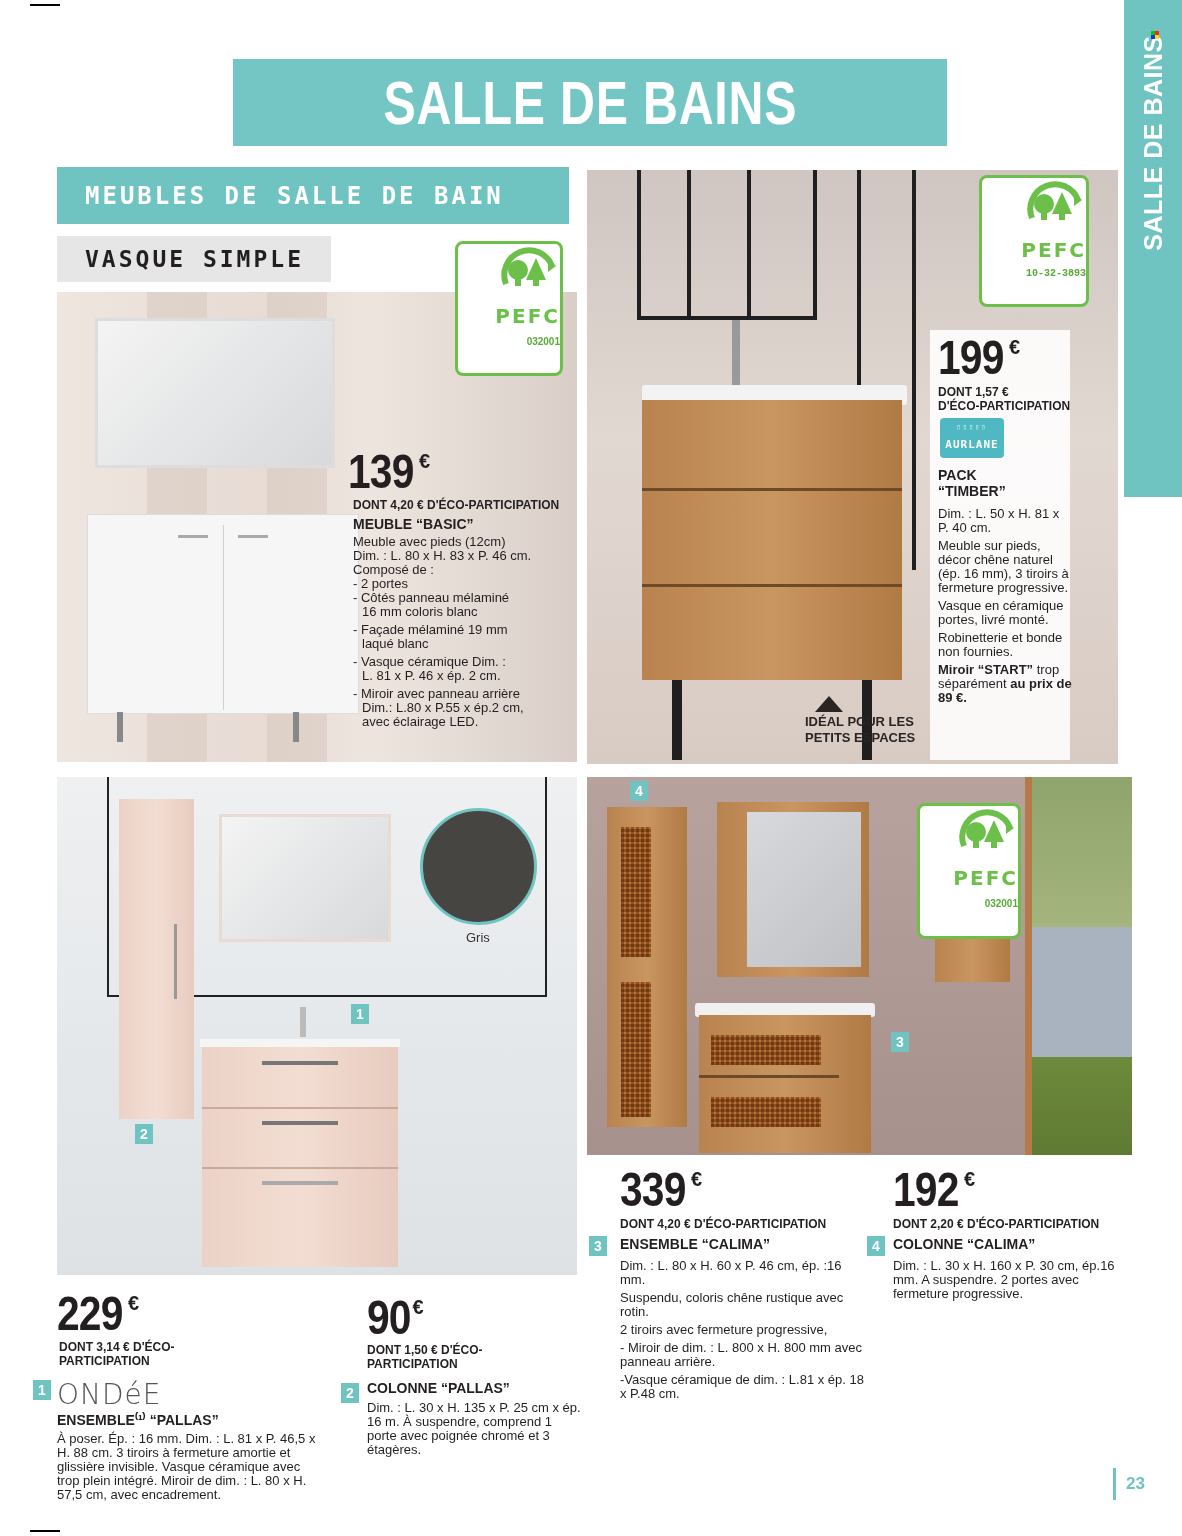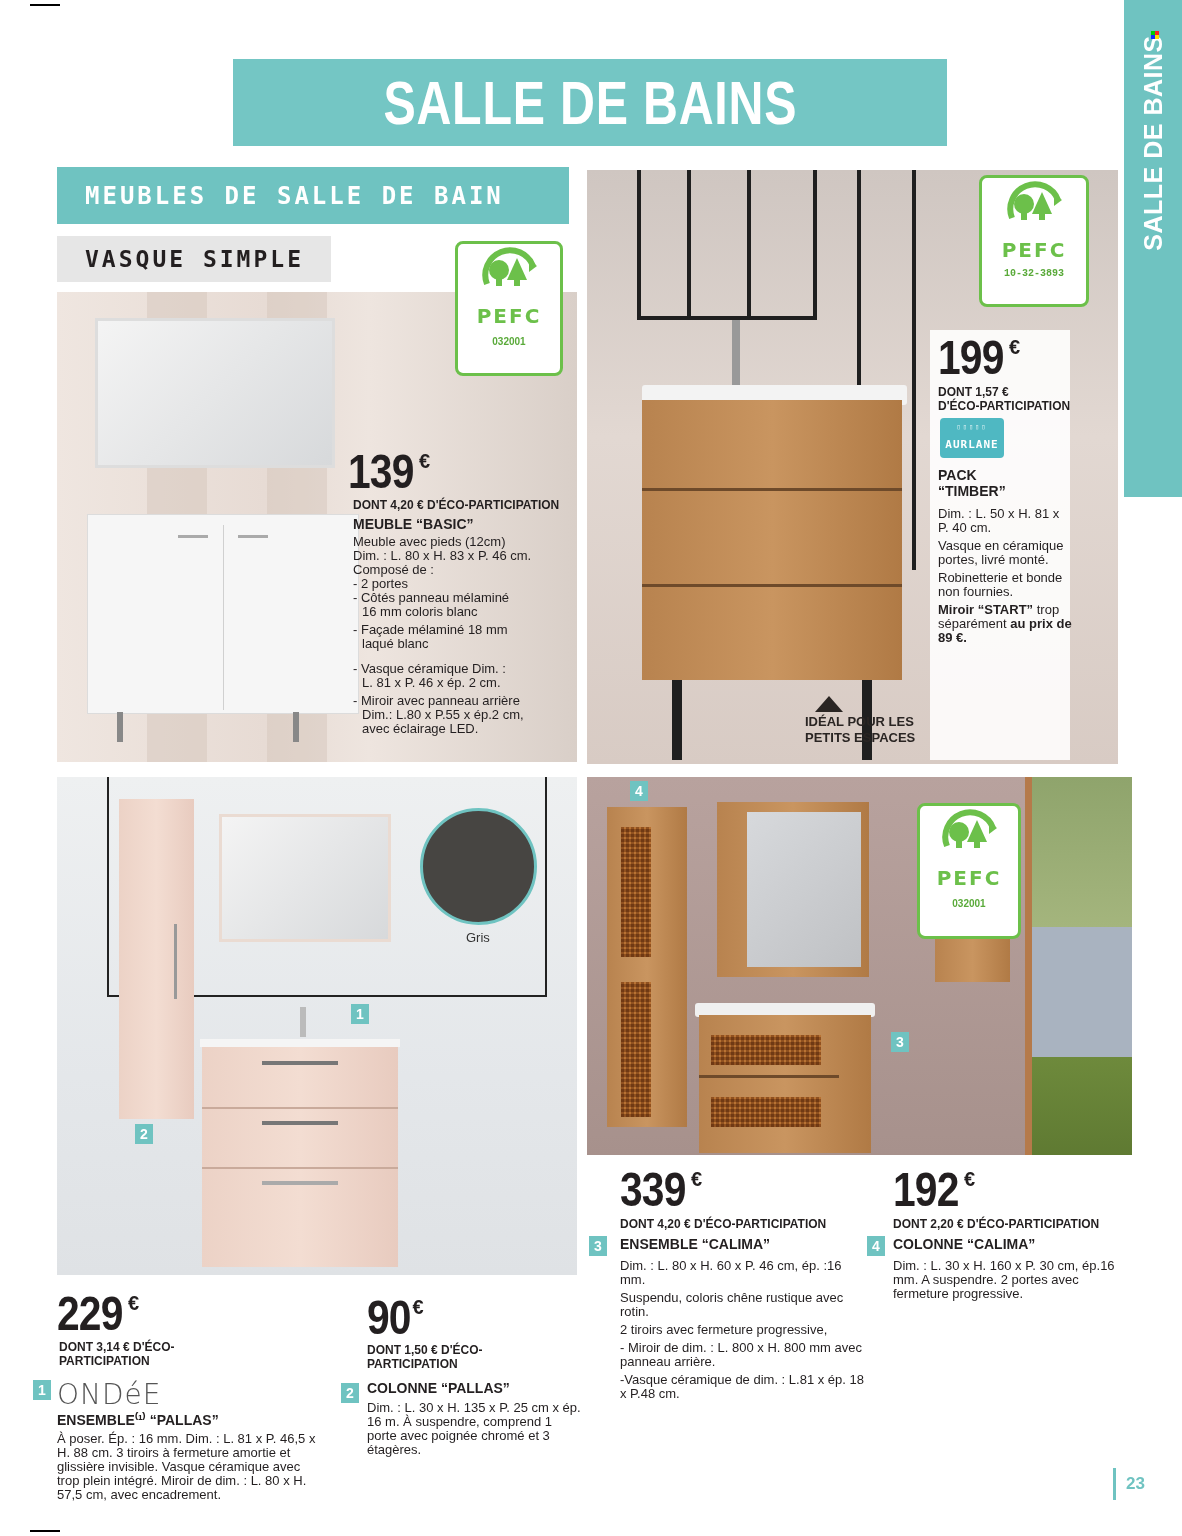--- a/index.html
+++ b/index.html
@@ -46,21 +46,21 @@
   .mirror { position: absolute; background: linear-gradient(135deg,#f4f4f4,#d7d9db); border: 3px solid #ddd; }
   .cab-white { position: absolute; background: #f6f6f6; border: 1px solid #dcdcdc; }
   .wood { background: linear-gradient(90deg,#b8834f,#c99560,#b07a45); }
   .rattan { background: repeating-linear-gradient(0deg,#a97948 0 3px,#d9ab72 3px 5px),
                         repeating-linear-gradient(90deg,#a97948 0 3px,#d9ab72 3px 5px); background-blend-mode: multiply; }
   .pink-wood { background: linear-gradient(90deg,#ecd2c6,#f3ddd2,#e8cbbf); }
   .window-frame { position: absolute; border: 4px solid #1f1f1f; }
 
   
   .pefc { position: absolute; background: #fff; border: 3px solid #6cc04a; border-radius: 8px;
-    display: flex; flex-direction: column; align-items: center; }
+    display: flex; flex-direction: column; align-items: flex-end; }
   .pefc svg { display: block; }
   .pefc .word { color: #6cc04a; font-weight: bold; font-family: "DejaVu Sans", sans-serif; letter-spacing: 2px; }
   .pefc .code { color: #5aaa3a; font-weight: bold; font-size: 10px; }
 
   
   .price { position: absolute; display: flex; align-items: flex-start; color: #231f20; }
   .price .num { font-weight: bold; font-size: 48px; line-height: 44px; transform: scaleX(0.85); transform-origin: left; letter-spacing: -1px; }
   .price .cur { font-weight: bold; font-size: 20px; margin-left: -6px; }
   .eco { position: absolute; font-weight: bold; font-size: 12px; line-height: 14px; color: #231f20; }
   .prod-title { position: absolute; font-weight: bold; font-size: 14px; line-height: 16px; color: #231f20; }
@@ -145,22 +145,22 @@
 </div>
 <div class="eco" style="left:353px;top:498px;">DONT 4,20 € D'ÉCO-PARTICIPATION</div>
 <div class="prod-title" style="left:353px;top:516px;">MEUBLE “BASIC”</div>
 <div class="desc" style="left:353px;top:535px;width:220px;">
   <div>Meuble avec pieds (12cm)</div>
   <div>Dim. : L. 80 x H. 83 x P. 46 cm.</div>
   <div>Composé de :</div>
   <div>- 2 portes</div>
   <div>- Côtés panneau mélaminé</div>
   <div style="padding-left:9px;margin-bottom:4px;">  16 mm coloris blanc</div>
-  <div>- Façade mélaminé 18 mm</div>
-  <div style="padding-left:9px;margin-bottom:11px;">  laqué blanc</div>
+  <div>- Façade mélaminé 19 mm</div>
+  <div style="padding-left:9px;margin-bottom:4px;">  laqué blanc</div>
   <div>- Vasque céramique Dim. :</div>
   <div style="padding-left:9px;margin-bottom:4px;">  L. 81 x P. 46 x ép. 2 cm.</div>
   <div>- Miroir avec panneau arrière</div>
   <div style="padding-left:9px;">  Dim.: L.80 x P.55 x ép.2 cm,</div>
   <div style="padding-left:9px;">  avec éclairage LED.</div>
 </div>
 
 <div class="photo photo-2">
   <div class="window-frame" style="left:50px;top:0;width:180px;height:150px;border-top:none;"></div>
   <div style="position:absolute;left:100px;top:0;width:4px;height:150px;background:#1f1f1f;"></div>
@@ -202,20 +202,21 @@
 <div class="aurlane">
   <span class="tiny">▯▯▯▯▯</span>
   <span>AURLANE</span>
 </div>
 <div class="prod-title" style="left:938px;top:467px;">
   <div>PACK</div>
   <div>“TIMBER”</div>
 </div>
 <div class="desc" style="left:938px;top:507px;width:135px;">
   <p>Dim. : L. 50 x H. 81 x P. 40 cm.</p>
+  <p>Meuble sur pieds, décor chêne naturel (ép. 16 mm), 3 tiroirs à fermeture progressive.</p>
   <p>Vasque en céramique portes, livré monté.</p>
   <p>Robinetterie et bonde non fournies.</p>
   <p><b>Miroir “START”</b><span> trop séparément </span><b>au prix de 89 €.</b></p>
 </div>
 <div class="ideal">
   <div class="tri"></div>
   <div class="txt">IDÉAL POUR LES PETITS ESPACES</div>
 </div>
 
 <div class="photo photo-3">

